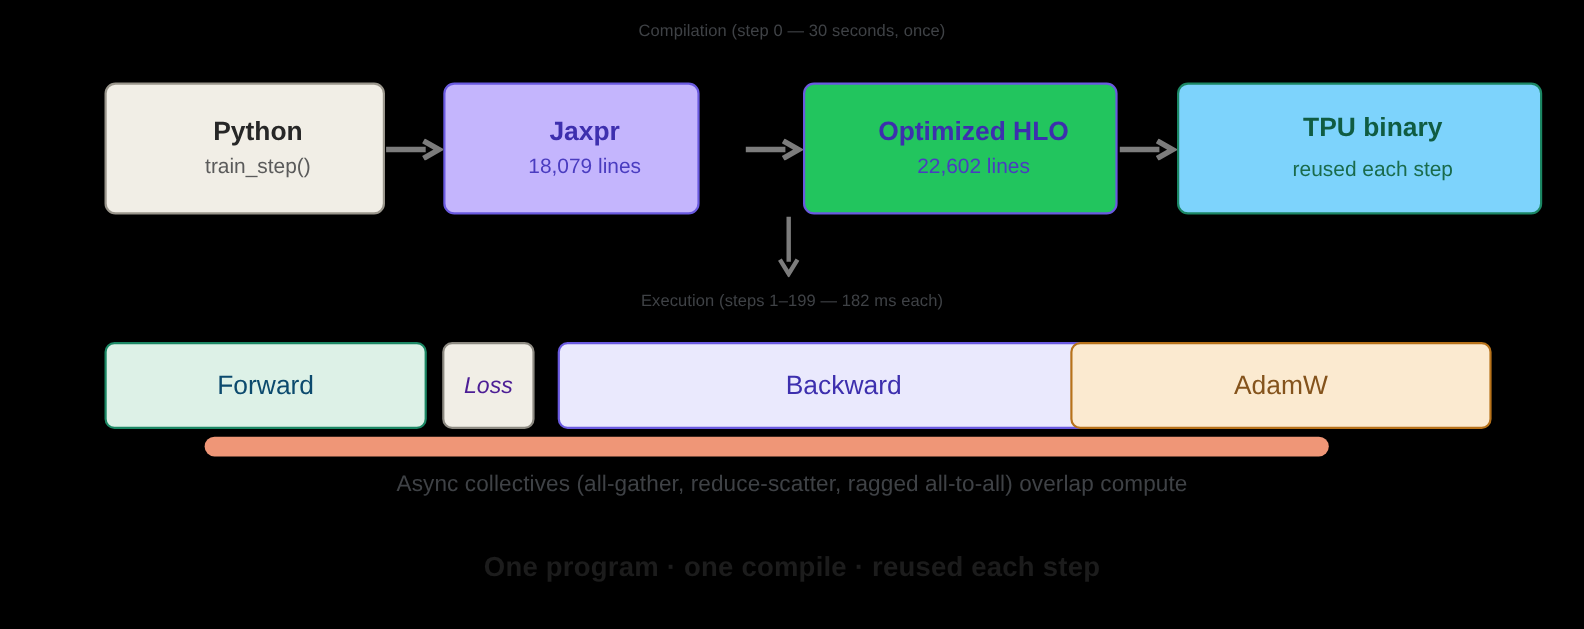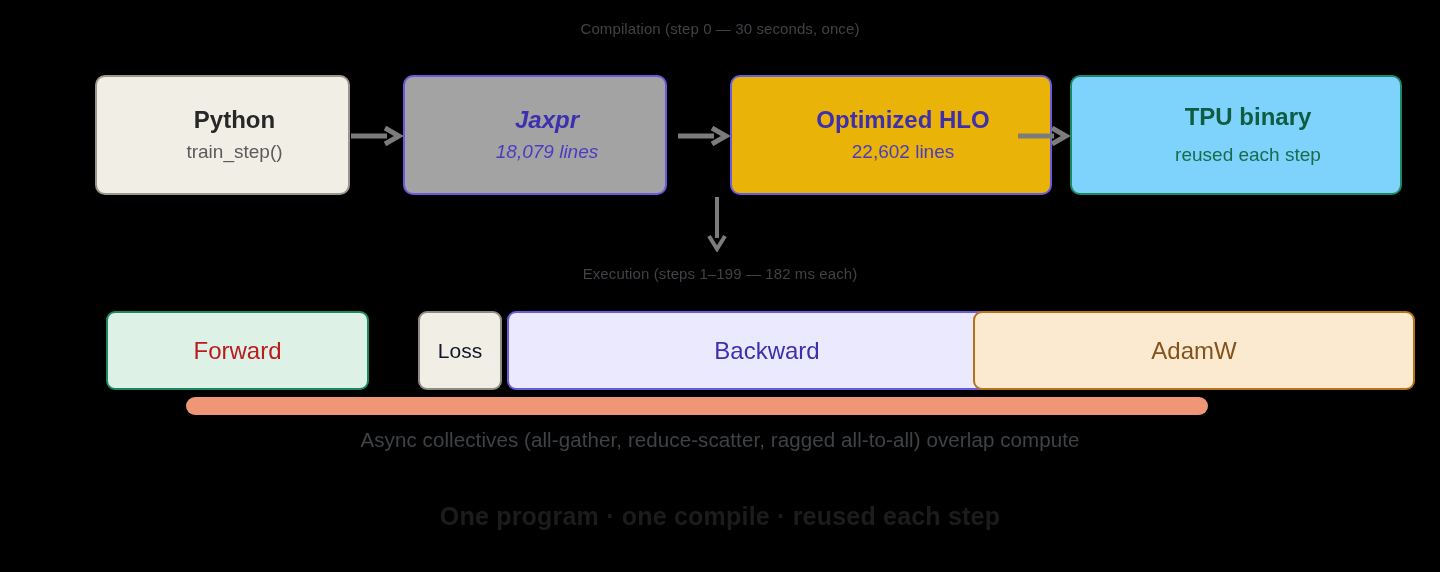--- a/index.html
+++ b/index.html
@@ -76,31 +76,30 @@
 
   #node-python {
     left: 95px; width: 255px;
     background: #f1eee6;
     border-color: #9a968c;
   }
   #node-python .title { color: #272727; font-weight: bold; }
   #node-python .sub   { color: #5b5b5b; }
 
   #node-jaxpr {
-    left: 403px; width: 264px;
-    background: #a3a3a3;
+    left: 403px; width: 233px;
+    background: #c4b5fd;
     border-color: #6a5ae0;
-    font-style: italic;
   }
   #node-jaxpr .title { color: #3d2fae; font-weight: bold; }
   #node-jaxpr .sub   { color: #4a3cc0; }
 
   #node-hlo {
-    left: 730px; width: 322px;
-    background: #eab308;
+    left: 730px; width: 286px;
+    background: #22c55e;
     border-color: #6a5ae0;
   }
   #node-hlo .title { color: #3d2fae; font-weight: bold; }
   #node-hlo .sub   { color: #4a3cc0; }
 
   #node-tpu {
     left: 1070px; width: 332px;
     background: #7dd3fc;
     border-color: #1b8764;
   }
@@ -135,40 +134,41 @@
     border-radius: 9px;
     border-style: solid;
     border-width: 2px;
     display: flex;
     align-items: center;
     justify-content: center;
     font-size: 24px;
     white-space: nowrap;
   }
   #seg-forward {
-    left: 106px; width: 263px;
+    left: 95px; width: 293px;
     background: #ddf1e7;
     border-color: #1b8764;
-    color: #b91c1c;
+    color: #0c4a6e;
   }
   #seg-loss {
-    left: 418px; width: 84px;
+    left: 402px; width: 84px;
     background: #f1eee6;
     border-color: #8d8a82;
-    color: #0f172a;
+    color: #4c1d95;
     font-size: 21px;
+    font-style: italic;
   }
   #seg-backward {
     left: 507px; width: 520px;
     background: #eae9fd;
     border-color: #6a5ae0;
     color: #3d2fae;
   }
   #seg-adamw {
-    left: 973px; width: 442px;
+    left: 973px; width: 383px;
     background: #fbead0;
     border-color: #b7721a;
     color: #84531c;
   }
 
   
   #collectives-bar {
     position: absolute;
     left: 186px;
     top: 397px;

